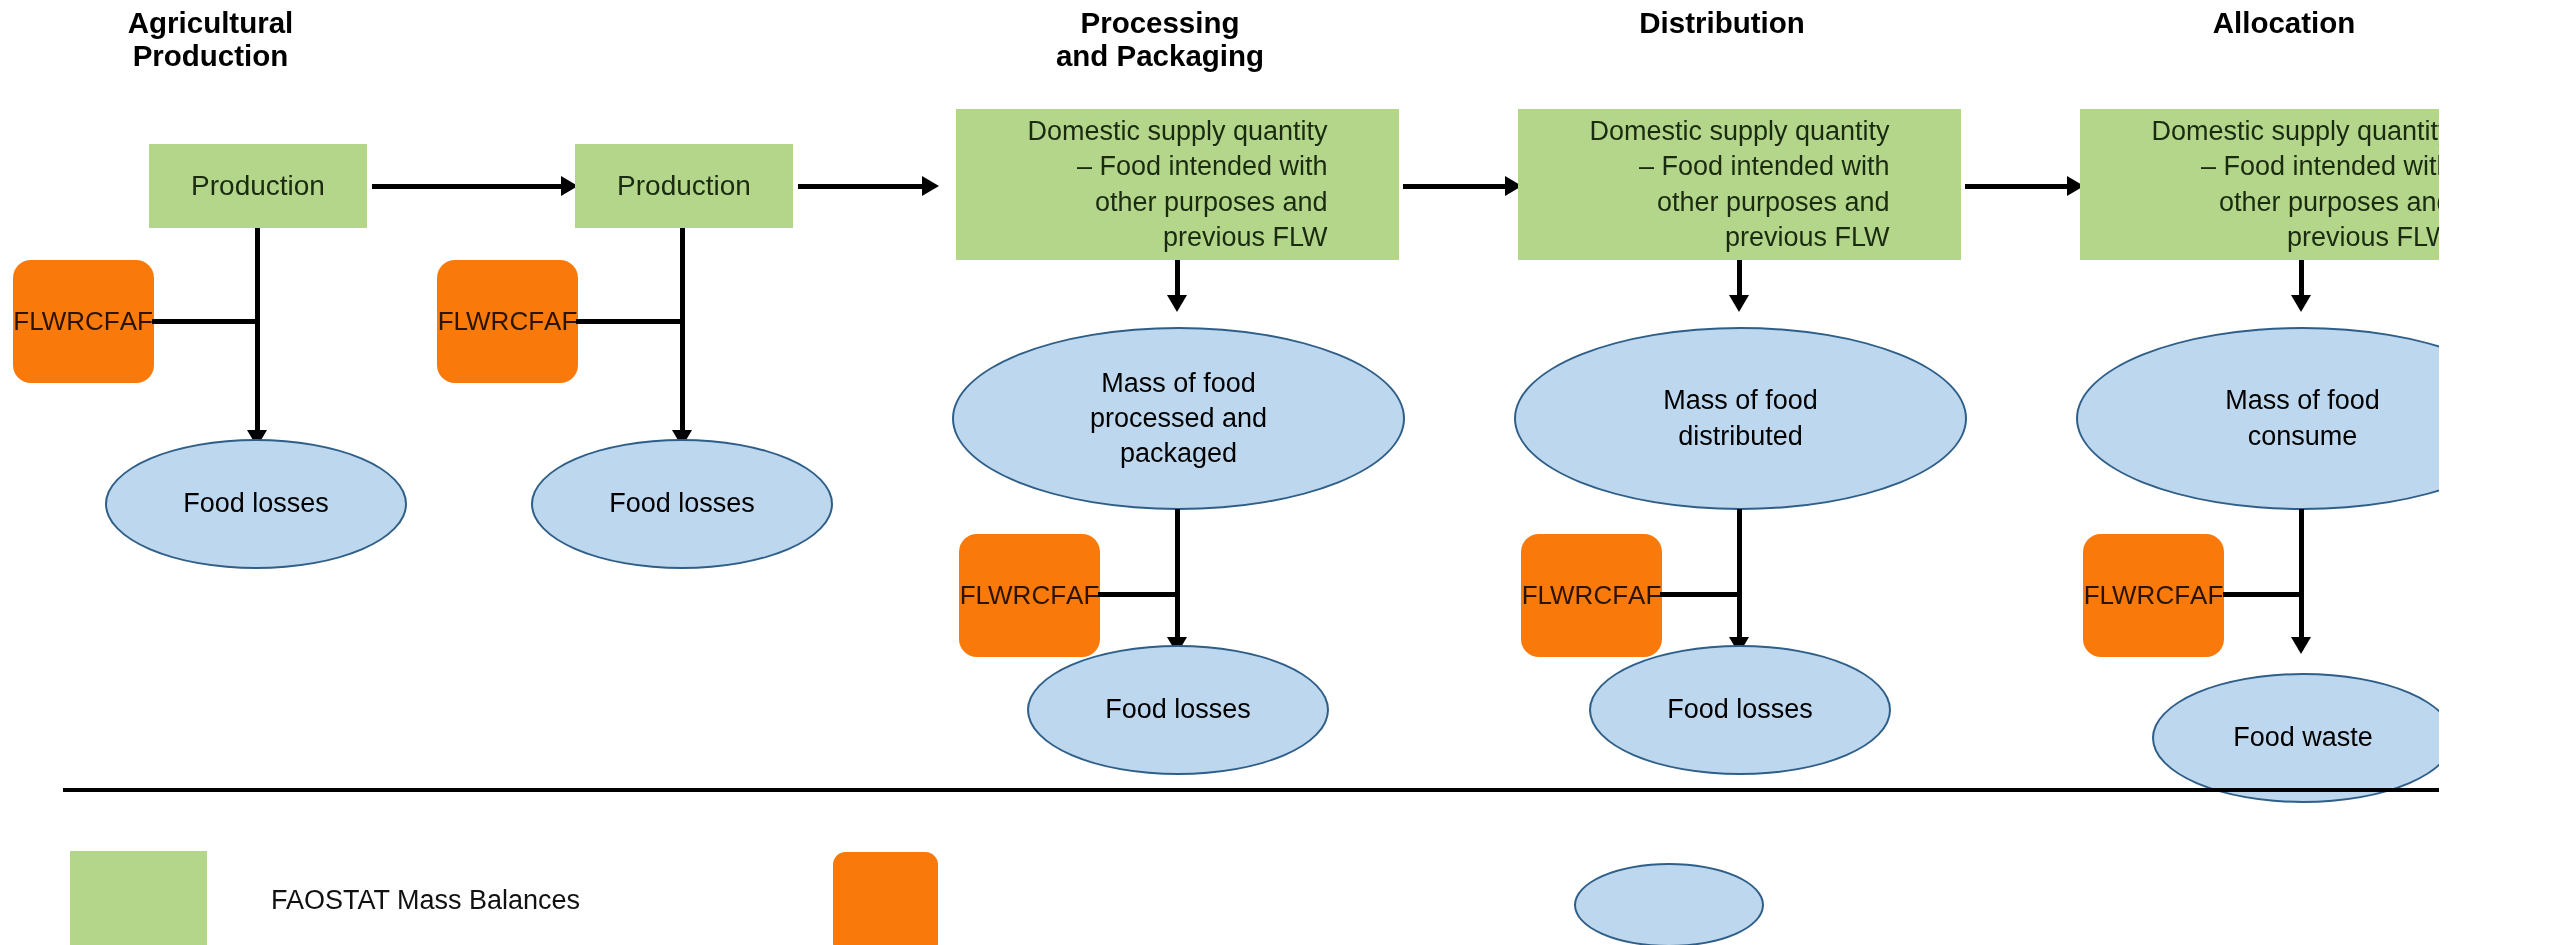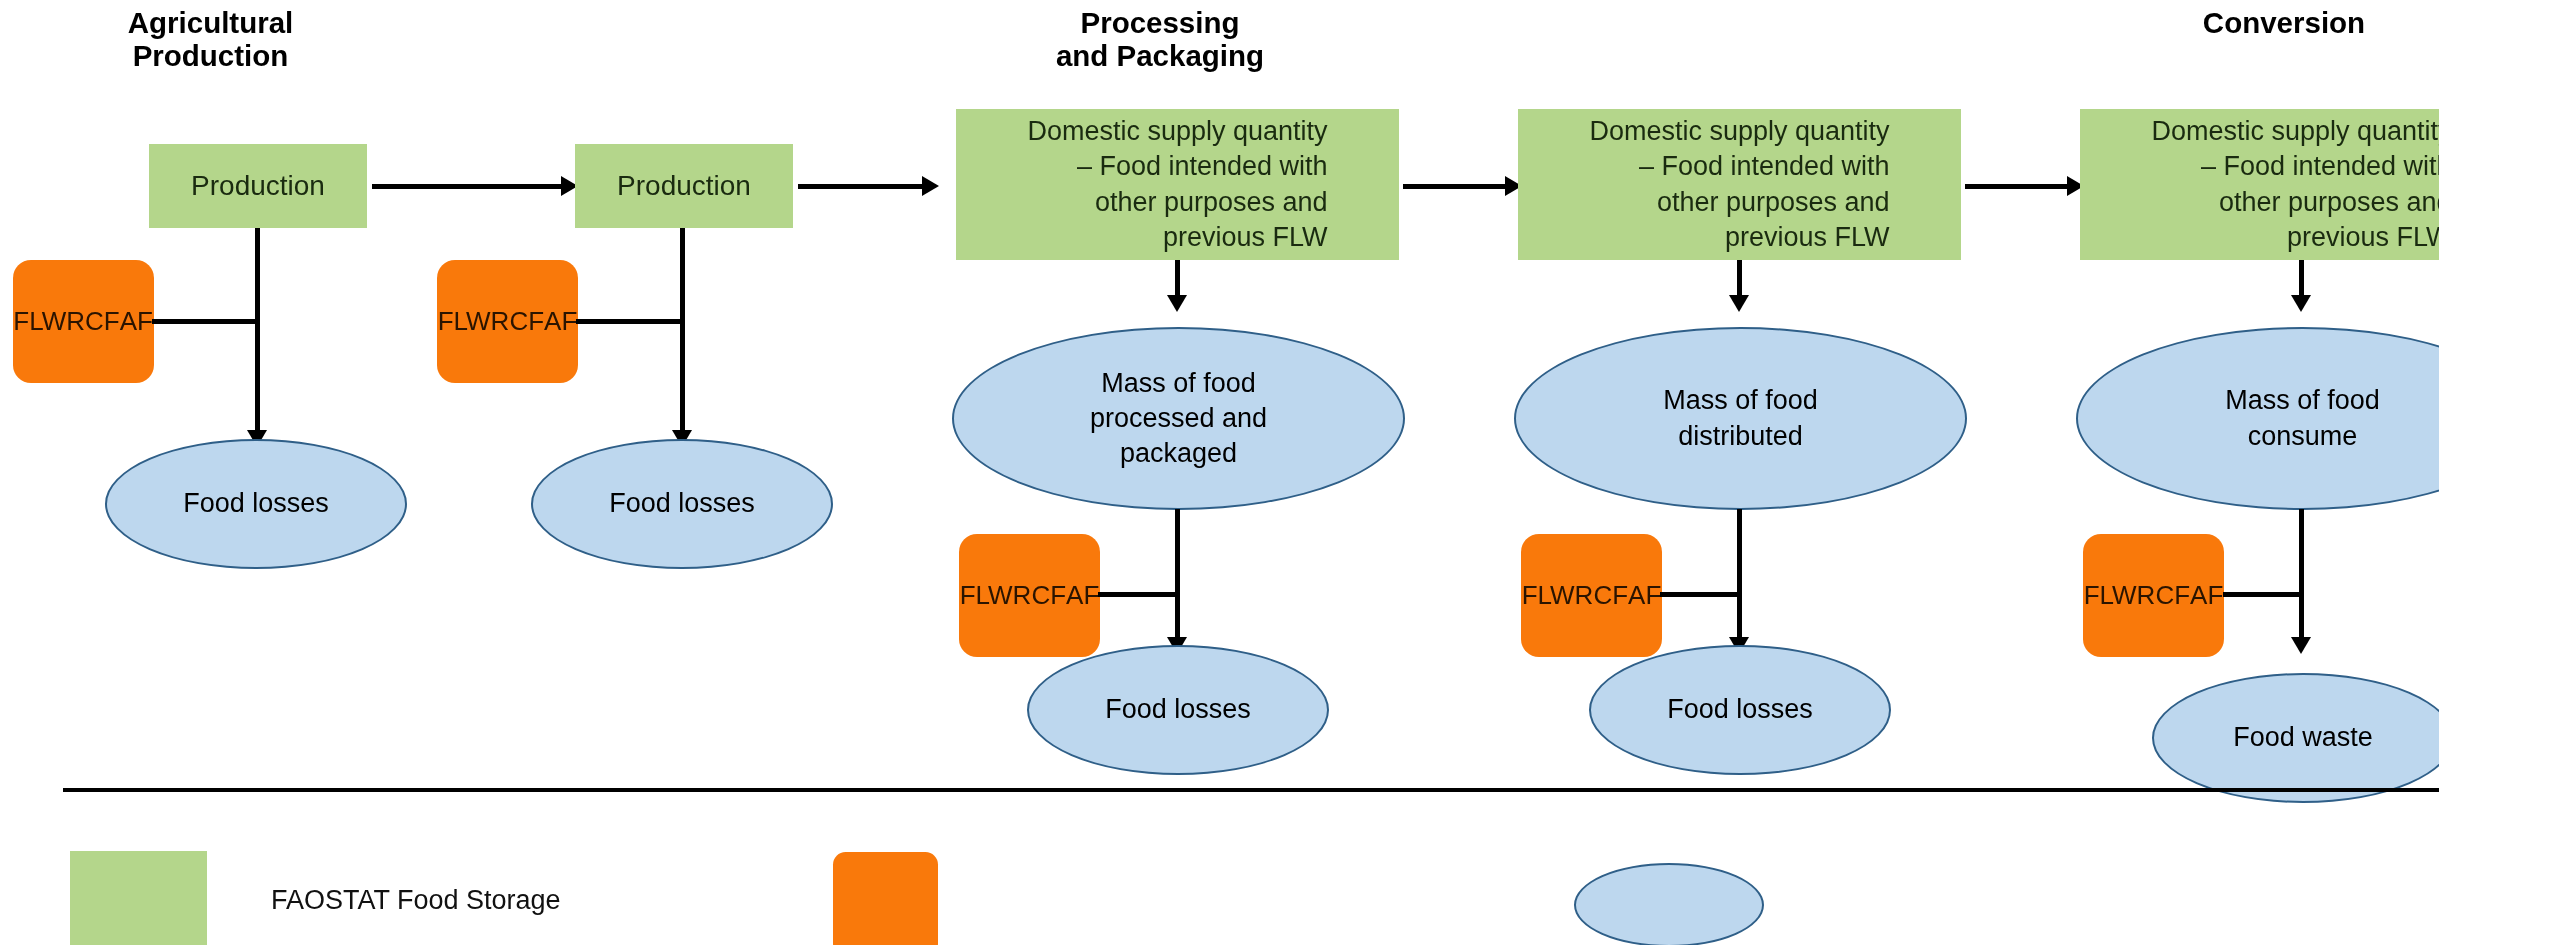--- a/index.html
+++ b/index.html
@@ -145,22 +145,23 @@
 
 <div id="stage">
 
   <div class="col-header" style="left:70px; top:5.6px; width:281px;">Agricultural
 Production</div>
 
 
   <div class="col-header" style="left:935px; top:5.6px; width:450px;">Processing
 and Packaging</div>
 
-
-  <div class="col-header" style="left:2059px; top:5.6px; width:450px;">Conversion</div>
+  <div class="col-header" style="left:1497px; top:5.6px; width:450px;">Distribution</div>
+
+  <div class="col-header" style="left:2059px; top:5.6px; width:450px;">Allocation</div>
 
   <div class="green-box small" style="left:149px; top:144px; width:218px; height:84px;">Production</div>
 
   <div class="h-line" style="left:372px; top:184px; width:190px;"></div>
   <div class="arrow-right" style="left:561px; top:176px;"></div>
 
   <div class="v-line" style="left:255px; top:228px; height:207px;"></div>
   <div class="arrow-down" style="left:247px; top:430px;"></div>
 
   <div class="orange-box" style="left:12.6px; top:260px; width:141px; height:123px;">
@@ -266,20 +267,20 @@
     <span>AF</span>
   </div>
 
   <div class="h-line" style="left:2223px; top:592px; width:81px;"></div>
 
   <div class="ellipse" style="left:2152px; top:673px; width:302px; height:130px;">Food waste</div>
 
   <div class="divider" style="left:63px; top:788px; width:2473px;"></div>
 
   <div class="legend-swatch-green" style="left:70px; top:851px; width:137px; height:105px;"></div>
-  <div class="legend-text" style="left:271px; top:882px; width:492px;">FAOSTAT Food Storage</div>
+  <div class="legend-text" style="left:271px; top:882px; width:492px;">FAOSTAT Mass Balances</div>
 
   <div class="legend-swatch-orange" style="left:833px; top:852px; width:105px; height:104px;"></div>
 
   <div class="legend-swatch-ellipse" style="left:1574px; top:863px; width:190px; height:84px;"></div>
 
 </div>
 
 
 </body></html>

